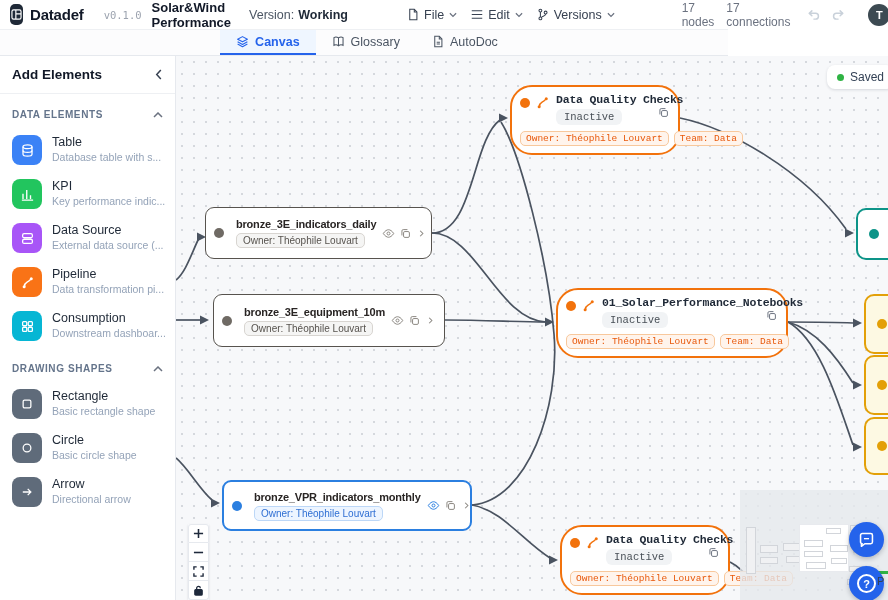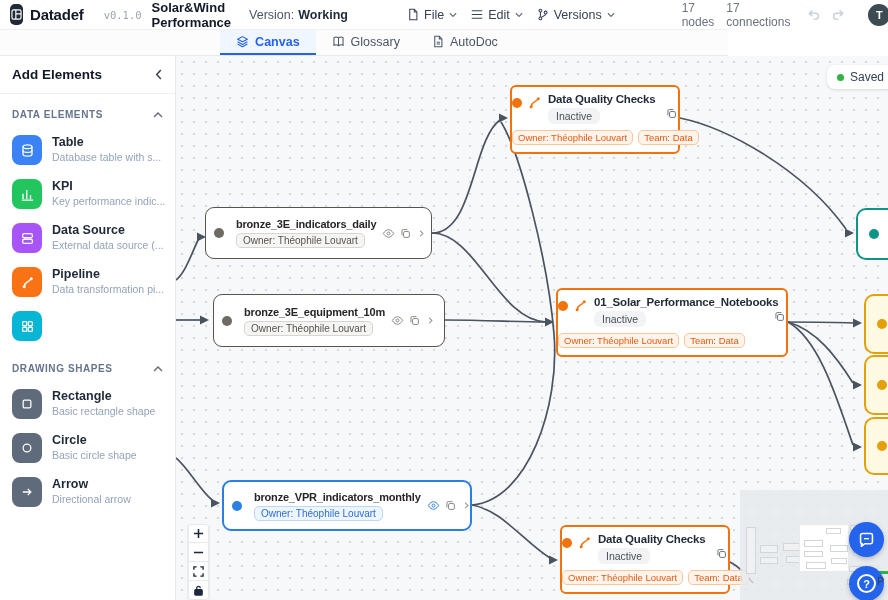--- a/index.html
+++ b/index.html
@@ -40,32 +40,32 @@
     border-right:1px solid #e6e9ee; z-index:20; }
   .sb-head { height:38px; display:flex; align-items:center; justify-content:space-between;
     padding:0 12px; border-bottom:1px solid #eef0f3; }
   .sb-title { font-size:13.5px; font-weight:bold; color:#111827; }
   .sec-head { display:flex; align-items:center; justify-content:space-between;
     padding:15px 12px 8px; }
   .sec-label { font-size:10px; font-weight:bold; letter-spacing:.6px; color:#64748b; }
   .sb-item { display:flex; align-items:center; gap:10px; padding:7px 12px; cursor:pointer; }
   .sb-icon { width:30px; height:30px; border-radius:8px; flex:0 0 30px;
     display:flex; align-items:center; justify-content:center; }
-  .sb-name { font-size:12.5px; font-weight:bold; color:#1f2937; line-height:1.25; }
+  .sb-name { font-size:12.5px; font-weight:normal; color:#1f2937; line-height:1.25; }
   .sb-desc { font-size:10.5px; color:#94a3b8; line-height:1.3; white-space:nowrap; }
 
   
   .canvas { position:absolute; top:56px; left:176px; width:712px; height:544px; overflow:hidden;
     background:#f7f8fa;
     background-image:radial-gradient(#d5d8dd 1px, transparent 1.2px);
     background-size:12px 12px; }
   .edges { position:absolute; top:0; left:0; z-index:1; }
   .node { position:absolute; background:#fff; z-index:5; }
 
-  .pnode { border:2px solid #f2720c; border-radius:6px; padding:6px 0 7px; }
+  .pnode { border:2px solid #f2720c; border-radius:22px; padding:6px 8px 7px;font-family:Liberation Mono, monospace; }
   .pnode .row1 { display:flex; align-items:flex-start; gap:6px; position:relative; }
   .pnode .lead { display:flex; align-items:center; gap:5px; padding-top:2px; }
   .pnode .title { font-size:11.5px; font-weight:bold; color:#1f2937; letter-spacing:-.2px; white-space:nowrap; }
   .status-badge { display:inline-block; background:#f1f3f5; color:#495057; font-size:10.5px;
     padding:2px 8px; border-radius:6px; margin-top:3px; }
   .badges { display:flex; gap:5px; margin-top:6px; }
   .obadge { background:#fff4ec; border:1px solid #f8c89c; color:#e8590c; font-size:9.5px;
     padding:1px 5px; border-radius:5px; white-space:nowrap; }
   .copy-abs { position:absolute; right:0; top:13px; }
 
@@ -280,20 +280,24 @@
 
     <div class="sb-item">
       <div class="sb-icon" style="background:#06b6d4;">
         <svg width="15" height="15" viewBox="0 0 20 20" fill="none" stroke="#fff" stroke-width="1.7">
             <rect x="3.5" y="3.5" width="5.5" height="5.5" rx="1.2"></rect>
             <rect x="11" y="3.5" width="5.5" height="5.5" rx="1.2"></rect>
             <rect x="3.5" y="11" width="5.5" height="5.5" rx="1.2"></rect>
             <rect x="11" y="11" width="5.5" height="5.5" rx="1.2"></rect>
           </svg>
       </div>
+      <div>
+          <div class="sb-name">Consumption</div>
+        <div class="sb-desc">Downstream dashboar...</div>
+        </div>
     </div>
 
     <div class="sec-head">
       <span class="sec-label">DRAWING SHAPES</span>
       <svg width="10" height="6" viewBox="0 0 10 6" fill="none" stroke="#6b7280" stroke-width="1.5">
           <path d="M1 5 L5 1 L9 5"></path>
         </svg>
     </div>
 
     <div class="sb-item">

